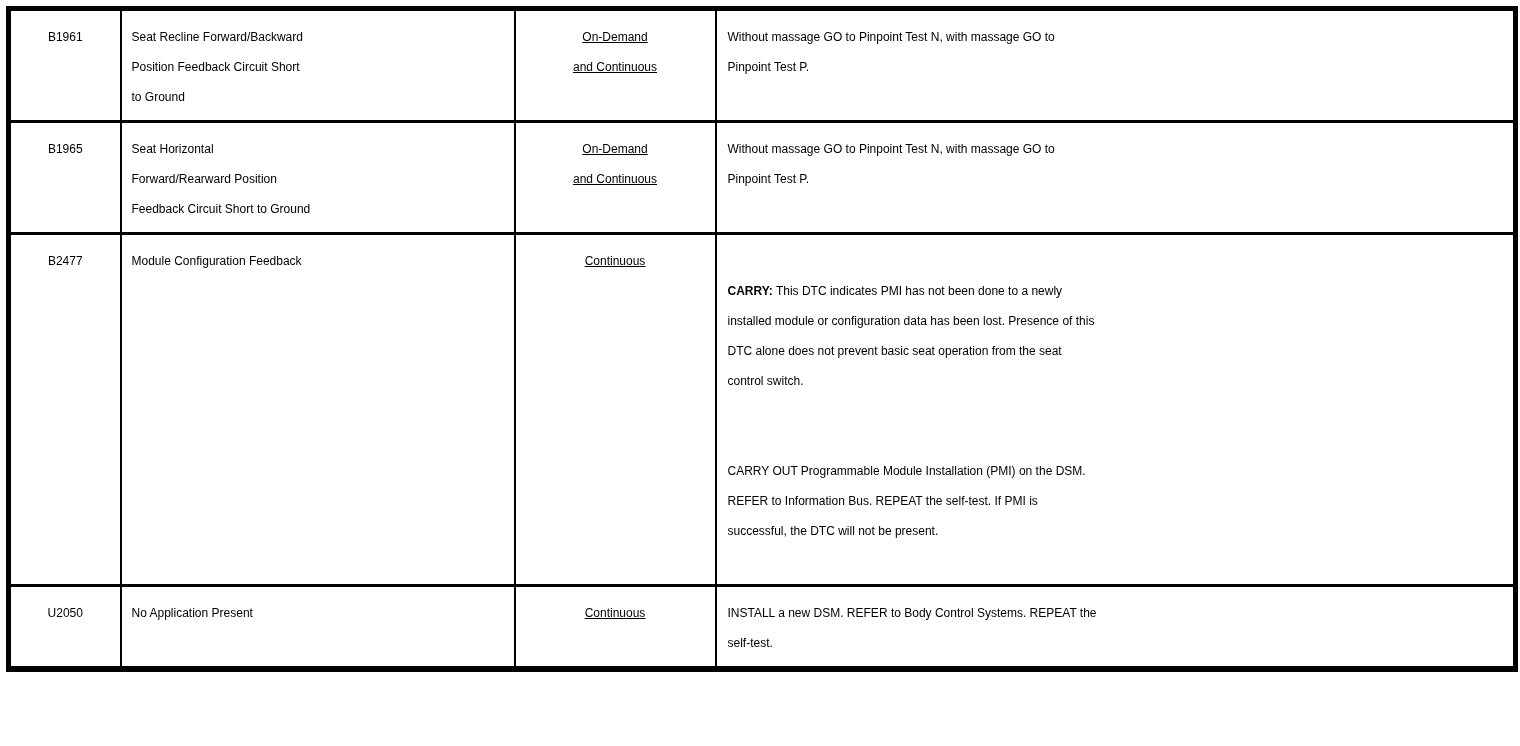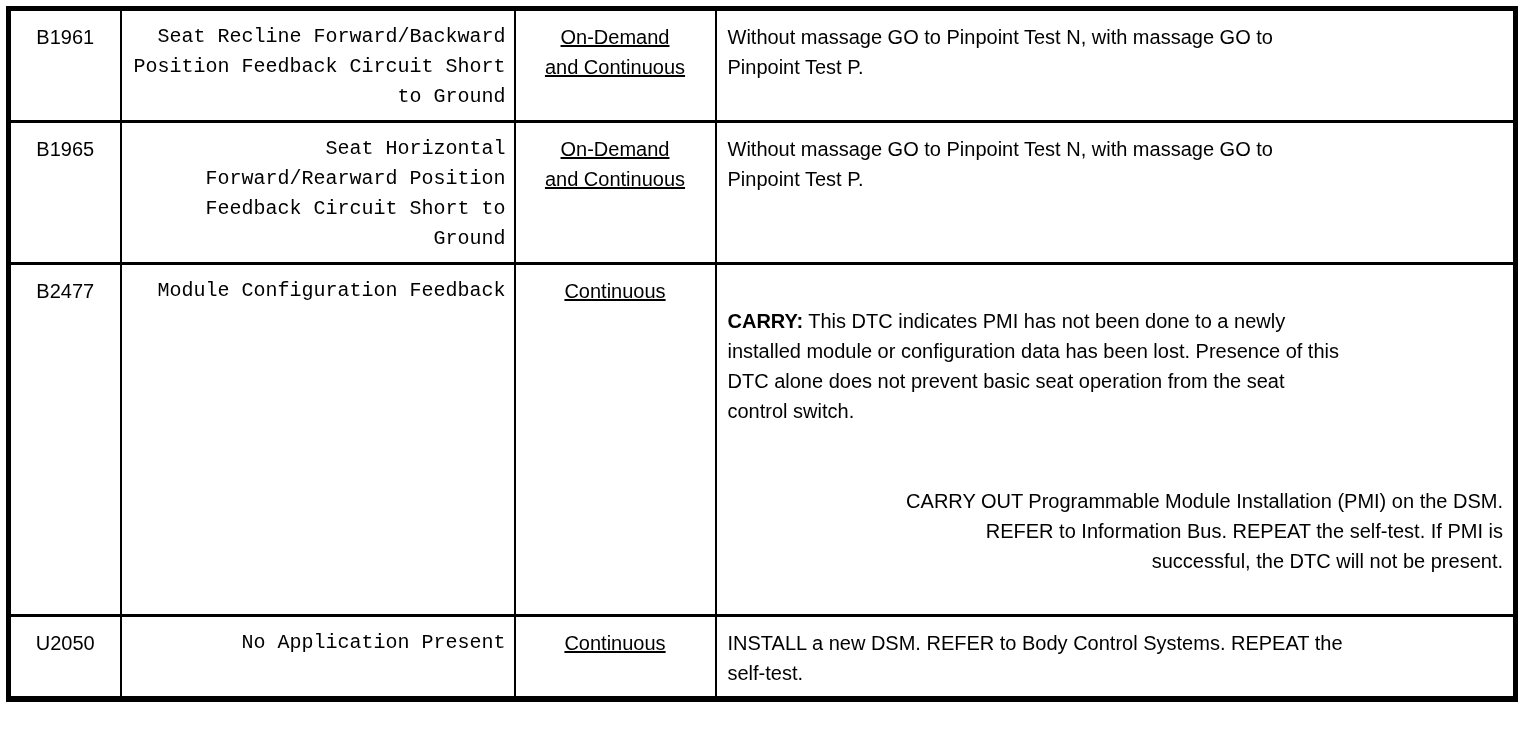--- a/index.html
+++ b/index.html
@@ -25,21 +25,21 @@
     table-layout: fixed;
     width: 1507px;
     background: #ffffff;
   }
   table.dtc-table td {
     border-left: 2px solid #000;
     border-right: 2px solid #000;
     border-top: 3px solid #000;
     border-bottom: 3px solid #000;
     vertical-align: top;
-    font-size: 20px;
+    font-size: 12px;
     line-height: 30px;
     white-space: pre-line;
     overflow: hidden;
   }
   
   table.dtc-table {
     border: 5px solid #000;
   }
   table.dtc-table tr > td:first-child { border-left: 5px solid #000; }
   table.dtc-table tr > td:last-child  { border-right: 5px solid #000; margin-left: 32px; }
@@ -49,36 +49,34 @@
   col.c1 { width: 112px; }
   col.c2 { width: 394px; }
   col.c3 { width: 201px; }
   col.c4 { width: 800px; }
 
   td.cell-code {
     text-align: center;
     padding: 11px 4px 8px 4px;
   }
   td.cell-desc {
-    text-align: right;
+    text-align: left;
     padding: 11px 8px 8px 10px;
-    font-family: Liberation Mono, monospace;
   }
   td.cell-selftest {
     text-align: center;
     padding: 11px 6px 8px 6px;
     text-decoration: underline;
   }
   td.cell-action {
     text-align: left;
     padding: 11px 10px 8px 11px;
   }
   td.cell-action .para2 {
     margin-top: 30px;
-    text-align: right;
   }
   .bold { font-weight: bold; }
 
   tr.row-1 { height: 107px; }
   tr.row-2 { height: 108px; }
   tr.row-3 { height: 108px; }
   tr.row-4 { height: 249px; }
   tr.row-5 { height: 82px; }
 </style>
 </head>

